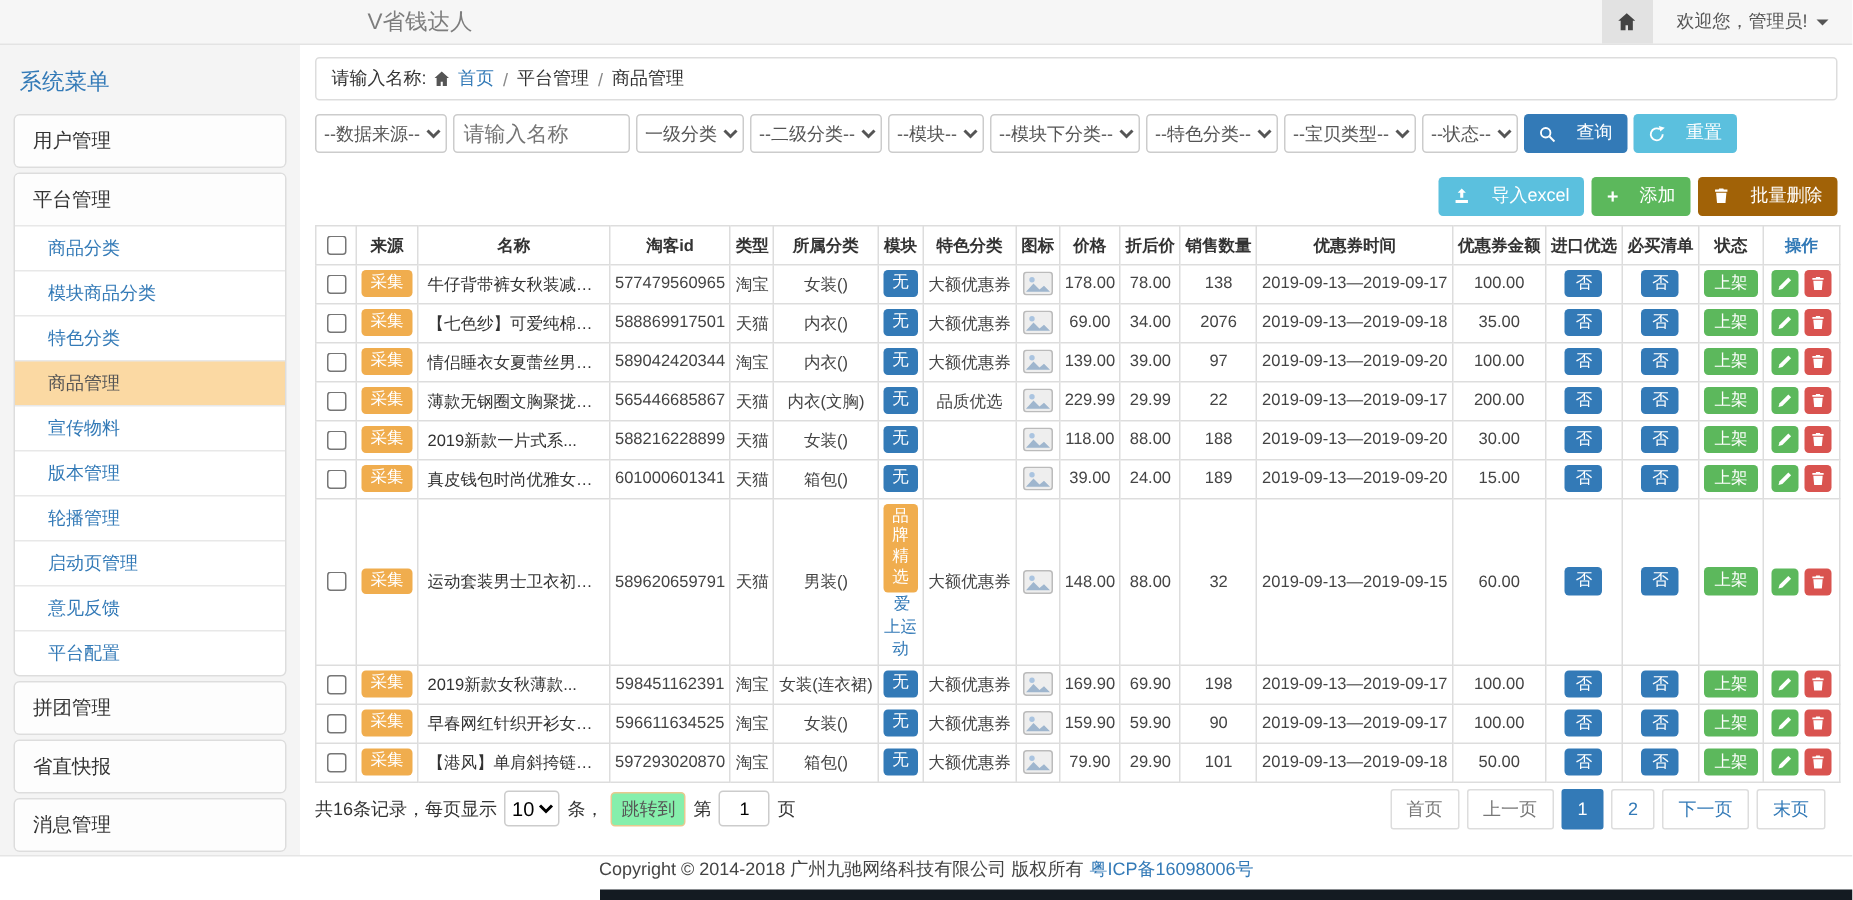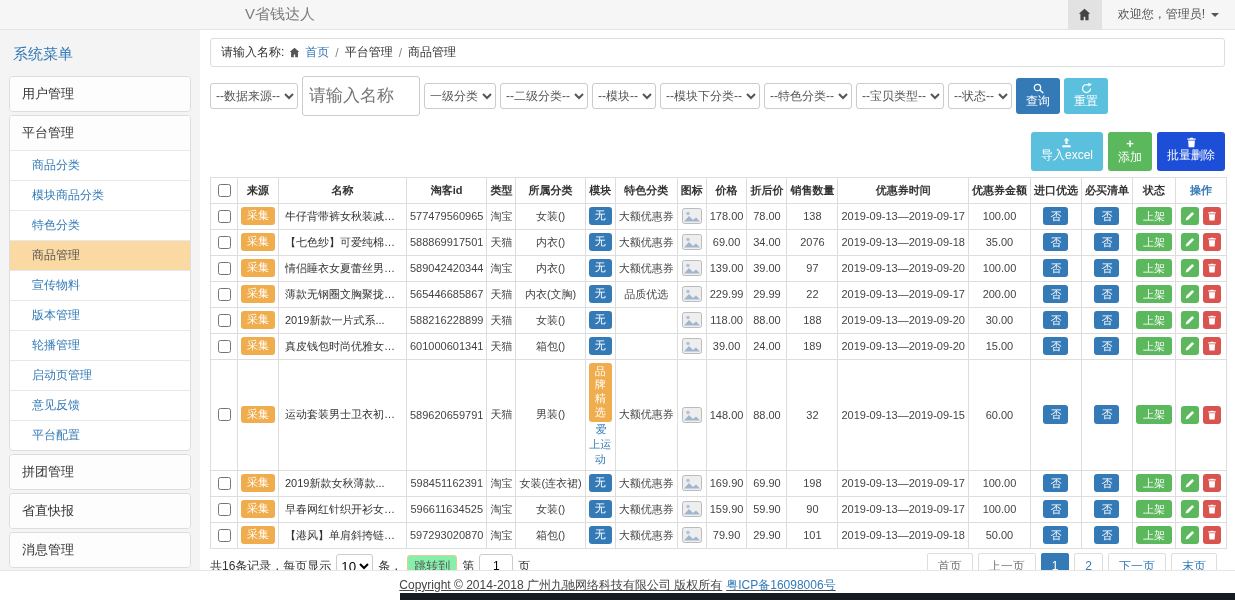--- a/index.html
+++ b/index.html
@@ -25,26 +25,26 @@
   .m-sub { padding:6px 12px 6px 22px; color:#337ab7; border-top:1px solid #e8e8e8; cursor:pointer; font-size:12px; }
   .m-sub.active { background:#fbd9a3; color:#555; }
   .content { flex:1; padding:8px 10px 0; overflow:hidden; }
   
   .breadcrumb { border:1px solid #ddd; background:#fff; border-radius:3px; padding:5px 10px; display:flex; align-items:center; gap:5px; color:#333; }
   .crumb-link { color:#337ab7; cursor:pointer; }
   .crumb-sep { color:#888; margin:0 1px; }
   
   .filters { display:flex; align-items:center; gap:4px; margin:9px 0; }
   .f-select { height:26px; border:1px solid #ccc; border-radius:3px; background:#fff; color:#555; font-size:12px; padding:2px 1px; }
-  .f-input { height:40px; border:1px solid #ccc; border-radius:3px; padding:2px 6px; font-size:17px; width:118px; color:#404040; }
-  .btn { border:none; border-radius:3px; color:#fff; font-size:12px; padding:5px 10px; display:inline-flex; align-items:center; gap:0; cursor:pointer; line-height:1.3;flex-direction:column; }
+  .f-input { height:26px; border:1px solid #ccc; border-radius:3px; padding:2px 6px; font-size:14px; width:118px; color:#404040; }
+  .btn { border:none; border-radius:3px; color:#fff; font-size:12px; padding:5px 10px; display:inline-flex; align-items:center; gap:14px; cursor:pointer; line-height:1.3; }
   .btn-blue { background:#337ab7; }
   .btn-info { background:#5bc0de; }
   .btn-green { background:#5cb85c; }
-  .btn-red { background:#1d4ed8; }
+  .btn-red { background:#a16207; }
   .ic { display:inline-flex; align-items:center; }
   .plus { font-weight:bold; font-size:13px; line-height:1; }
   
   .actions { display:flex; justify-content:flex-end; gap:5px; margin:16px 0 6px; }
   
   table { width:100%; border-collapse:collapse; background:#fff; }
   th, td { border:1px solid #ddd; padding:3px 3px; text-align:center; font-size:11px; white-space:nowrap; height:25px; overflow:hidden; color:#444; }
   th { font-weight:bold; color:#333; }
   th.op-col { color:#337ab7;font-family:Liberation Mono, monospace; }
   th.chk-col { width:26px; }
@@ -65,21 +65,21 @@
   .pager-row { display:flex; justify-content:space-between; align-items:center; margin:4px 0; color:#333; }
   .pager-left { display:flex; align-items:center; gap:5px; }
   .pp-select { height:24px; border:1px solid #ccc; border-radius:3px; background:#fff; }
   .pp-input { width:34px; height:24px; border:1px solid #ccc; border-radius:3px; text-align:center; font-size:12px; }
   .jump-btn { background:#86efac; border:1px solid #e8c98f; color:#555; border-radius:3px; padding:2px 6px; cursor:pointer; }
   .pager-right { display:flex; gap:5px; margin-right:8px; }
   .page-btn { border:1px solid #ddd; background:#fff; color:#337ab7; padding:4px 10px; border-radius:2px; cursor:pointer; font-size:12px; }
   .page-btn.muted { color:#777; }
   .page-btn.active { background:#337ab7; color:#fff; border-color:#337ab7; }
   
-  footer { border-top:1px solid #e5e5e5; height:30px; display:flex; align-items:center; justify-content:center; gap:4px; color:#444; background:#fff;text-decoration:underline; }
+  footer { border-top:1px solid #e5e5e5; height:30px; display:flex; align-items:flex-start; justify-content:center; gap:4px; color:#444; background:#fff; }
   .icp { color:#337ab7; cursor:pointer; }
   .bottom-bar { position:absolute; left:400px; right:0; bottom:0; height:7px; background:#141b22; }
 </style>
 </head>
 <body>
 
 <div class="topbar">
   <div class="brand">V省钱达人</div>
   <div class="top-right">
     <div class="home-btn">

